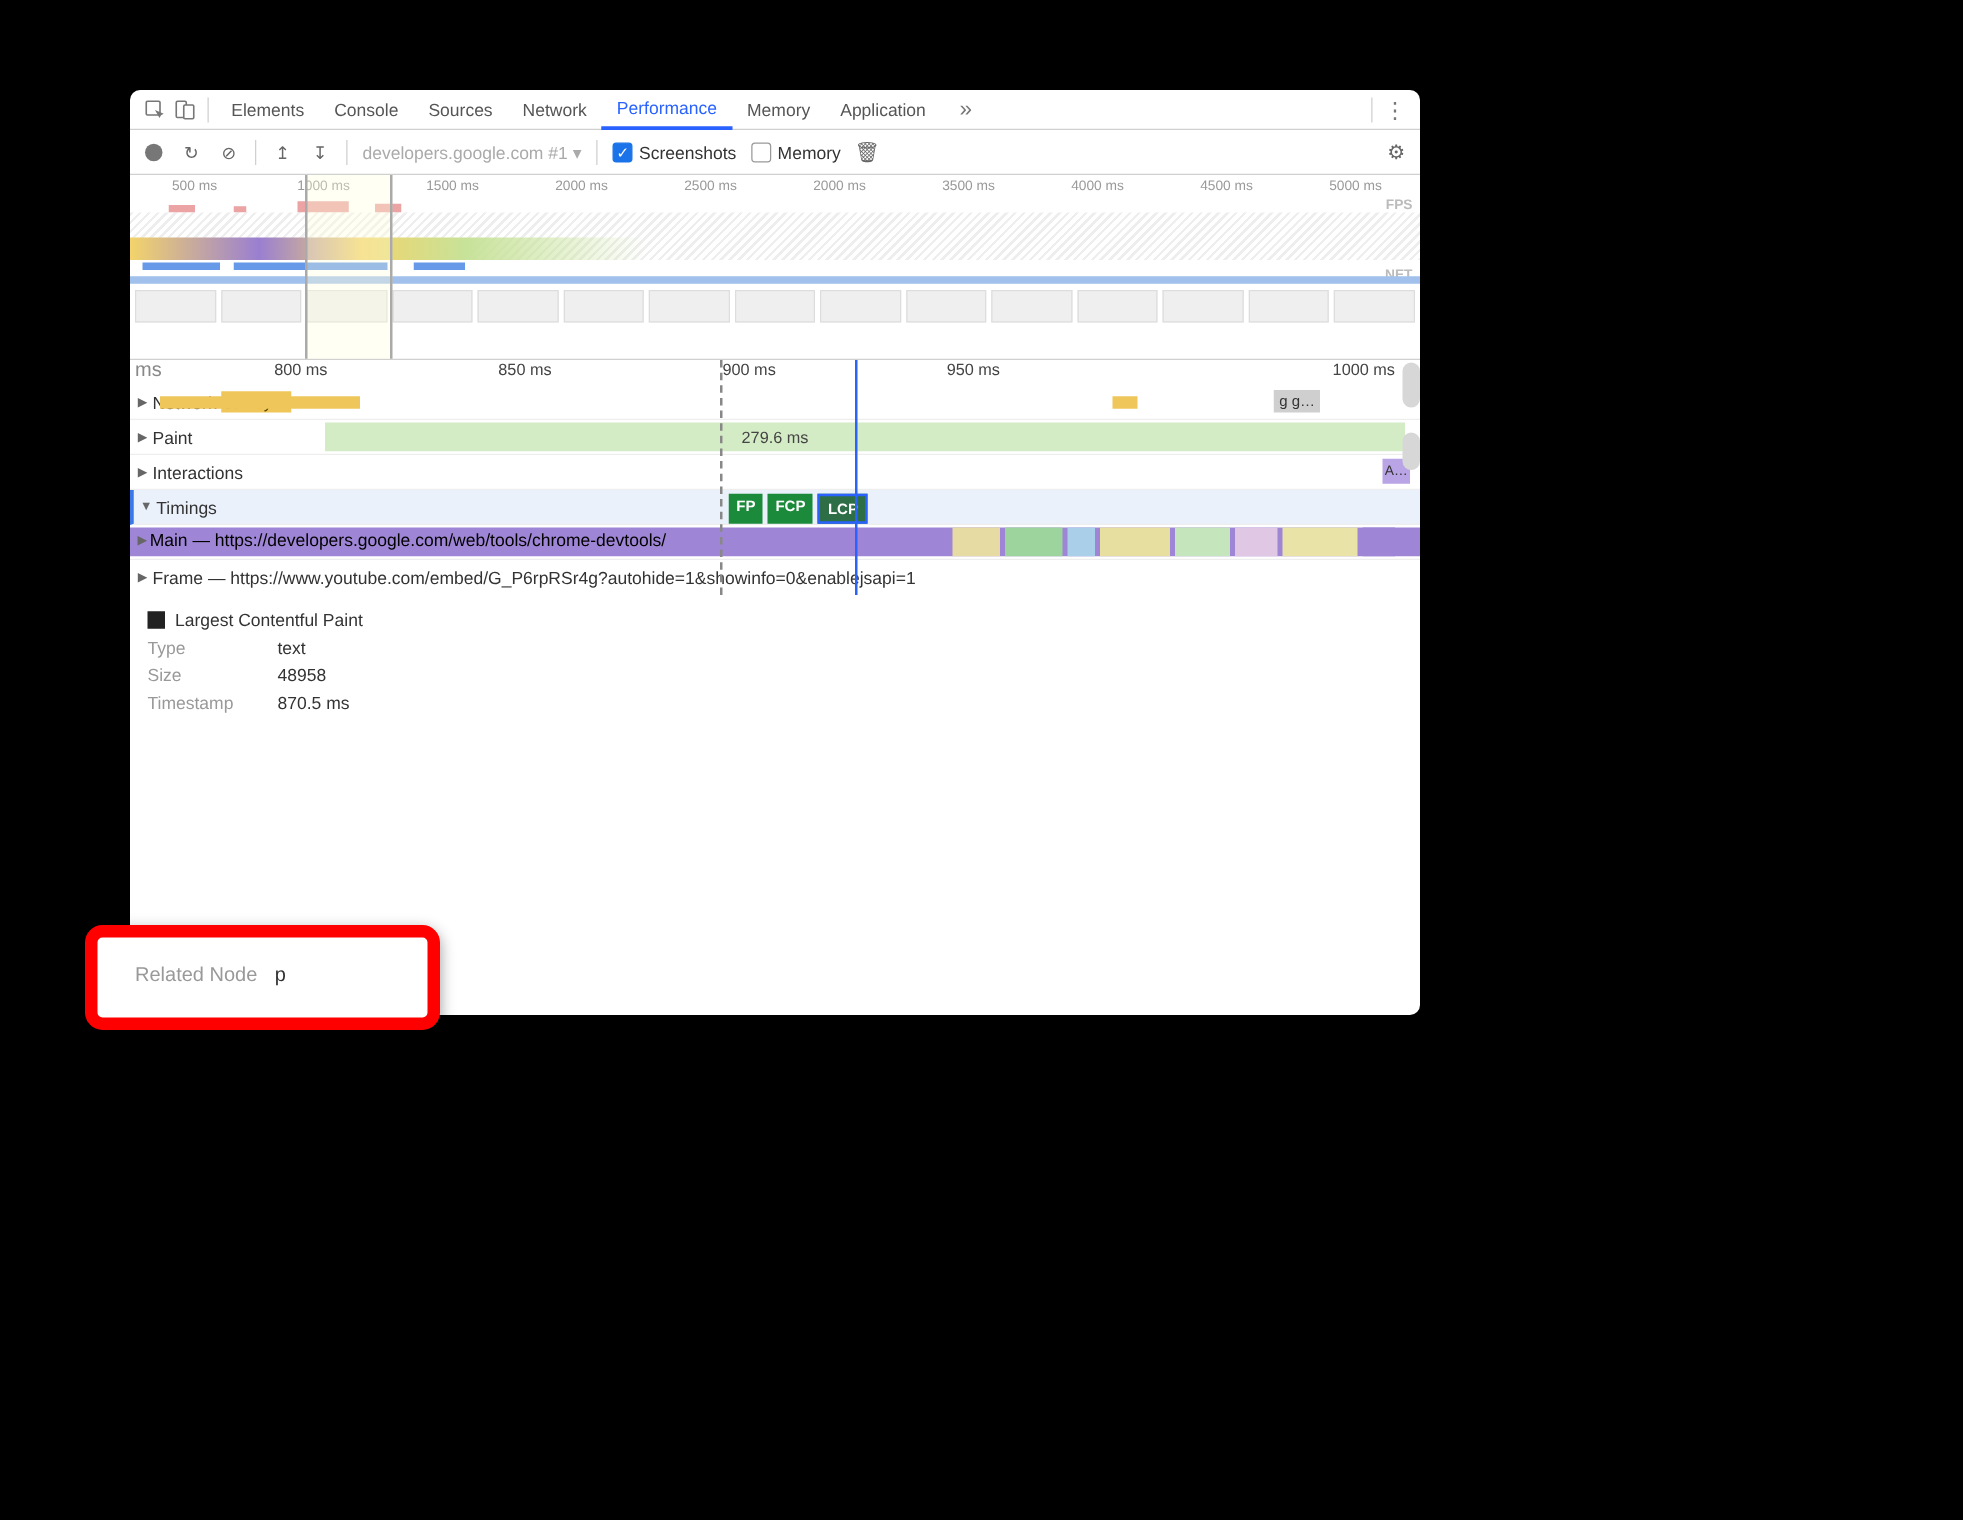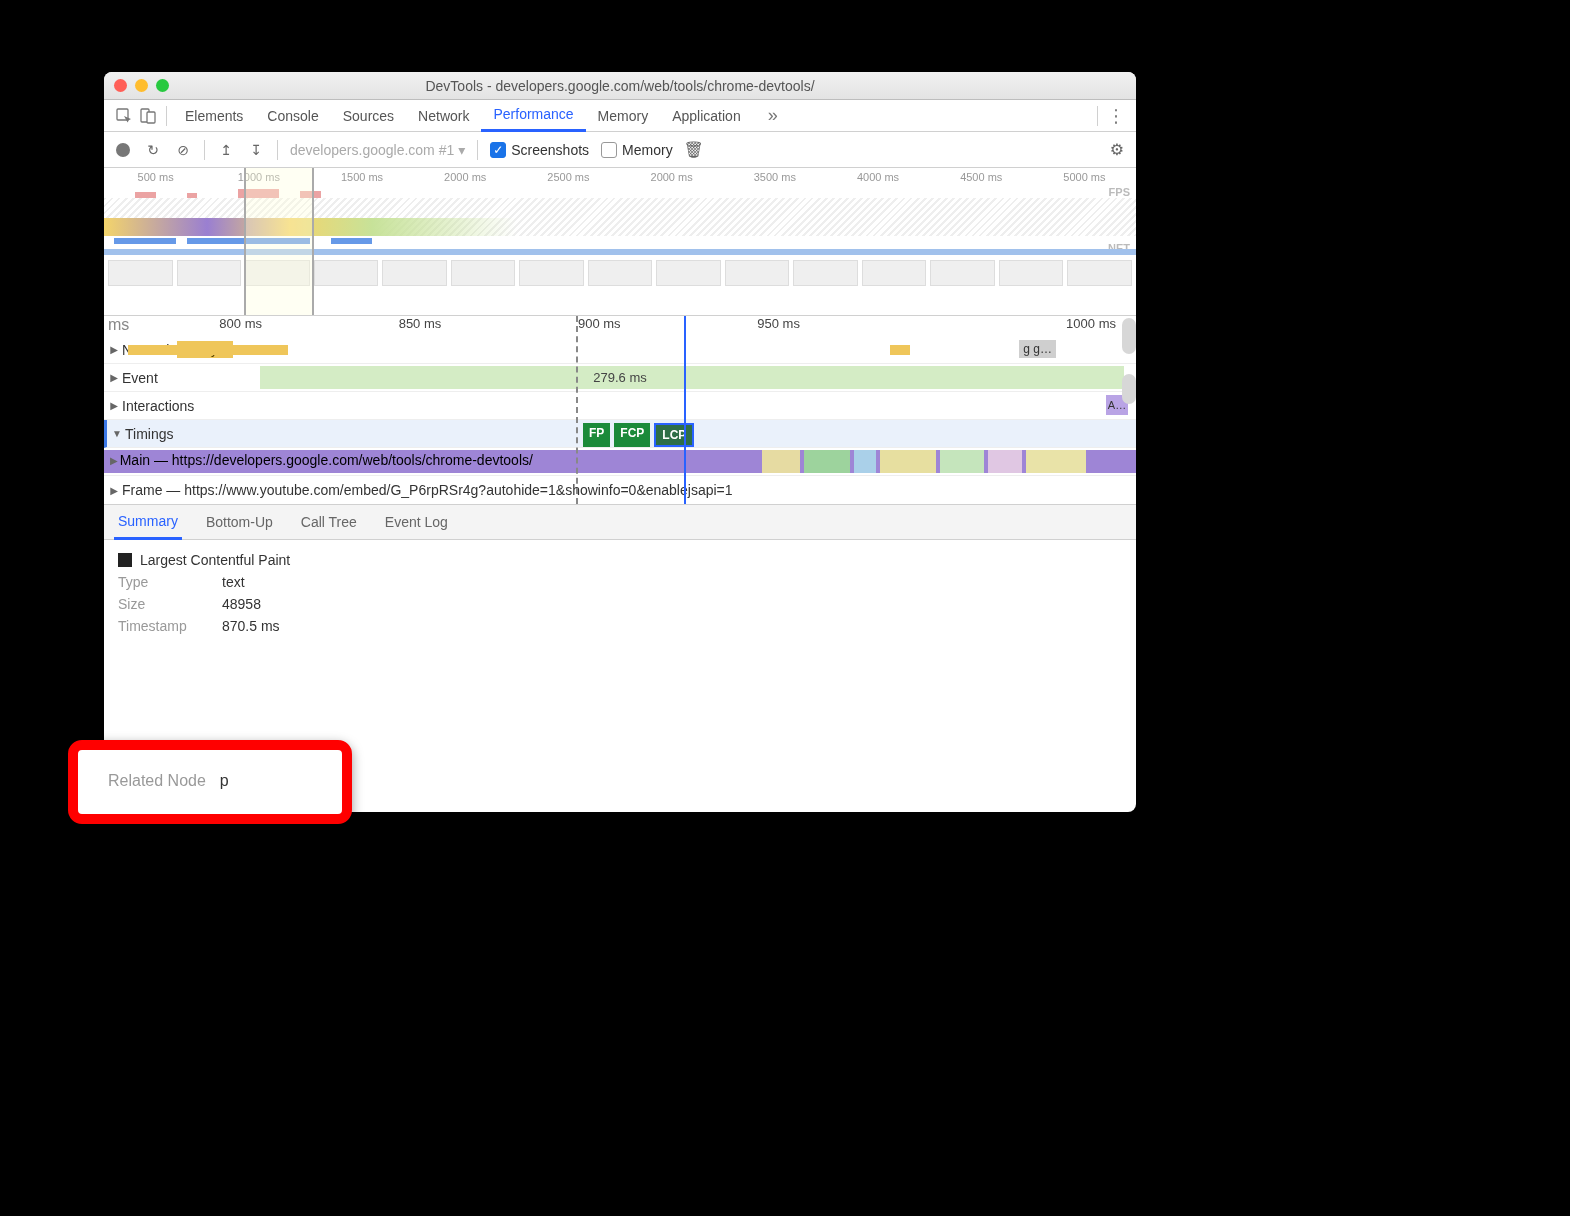--- a/index.html
+++ b/index.html
@@ -114,28 +114,20 @@
 .main-flame{height:28px; position:relative; border-bottom:1px solid #eee;}
 .main-flame .label{position:absolute; left:6px; top:4px; font-size:14px; display:flex; align-items:center; gap:2px; z-index:5;}
 .seg{position:absolute; top:2px; bottom:2px;}
 .intr{position:absolute; right:8px; top:3px; width:22px; height:20px; background:#b9a4e5; font-size:11px; color:#333; display:flex; align-items:center; justify-content:center;}
 </style>
 </head>
 <body>
 
 <div class="window">
 
-  <div class="titlebar">
-    <div class="traffic">
-      <div class="tl red"></div>
-      <div class="tl yel"></div>
-      <div class="tl grn"></div>
-    </div>
-    <div class="title">DevTools - developers.google.com/web/tools/chrome-devtools/</div>
-  </div>
 
   <div class="tabs">
     <div class="icon-btn">
       <svg width="18" height="18" viewBox="0 0 18 18" fill="none" stroke="#777" stroke-width="1.3">
           <rect x="2" y="2" width="11" height="11" rx="1"></rect>
           <path d="M9 9 l7 3 -2.2 1.2 -1.2 2.2 z" fill="#777" stroke="none"></path>
         </svg>
     </div>
     <div class="icon-btn">
       <svg width="18" height="18" viewBox="0 0 18 18" fill="none" stroke="#777" stroke-width="1.3">
@@ -250,21 +242,21 @@
       <span class="tri">▶</span>
       <span>Network</span>&nbsp;
       <span style="background:#efc65a; color:#5a4500; padding:1px 2px; font-size:13px;">survey…</span>
       <div class="net-bar" style="left:24px; width:160px;"></div>
       <div class="net-bar" style="left:786px; width:20px;"></div>
       <div style="position:absolute; right:80px; top:4px; background:#cfcfcf; font-size:12px; padding:2px 4px;">g g…</div>
     </div>
 
     <div class="track">
       <span class="tri">▶</span>
-      <span>Event</span>
+      <span>Paint</span>
       <div class="frames-bar"></div>
       <div class="frames-text">279.6 ms</div>
     </div>
 
     <div class="track">
       <span class="tri">▶</span>
       <span>Interactions</span>
       <div class="intr">A…</div>
     </div>
 
@@ -299,26 +291,20 @@
       <span>Frame — https://www.youtube.com/embed/G_P6rpRSr4g?autohide=1&amp;showinfo=0&amp;enablejsapi=1</span>
     </div>
 
     <div class="dline" style="left:472px; top:0;"></div>
     <div class="vline" style="left:580px; top:0;"></div>
 
     <div class="scroll-hint" style="top:2px; height:36px;"></div>
     <div class="scroll-hint" style="top:58px; height:30px;"></div>
   </div>
 
-  <div class="sec-tabs">
-    <div class="stab active">Summary</div>
-    <div class="stab">Bottom-Up</div>
-    <div class="stab">Call Tree</div>
-    <div class="stab">Event Log</div>
-  </div>
 
   <div class="summary">
     <h4>
         <span class="sq"></span>
         <span>Largest Contentful Paint</span>
       </h4>
     <div class="row">
         <span class="lbl">Type</span>
         <span class="val">text</span>
       </div>

